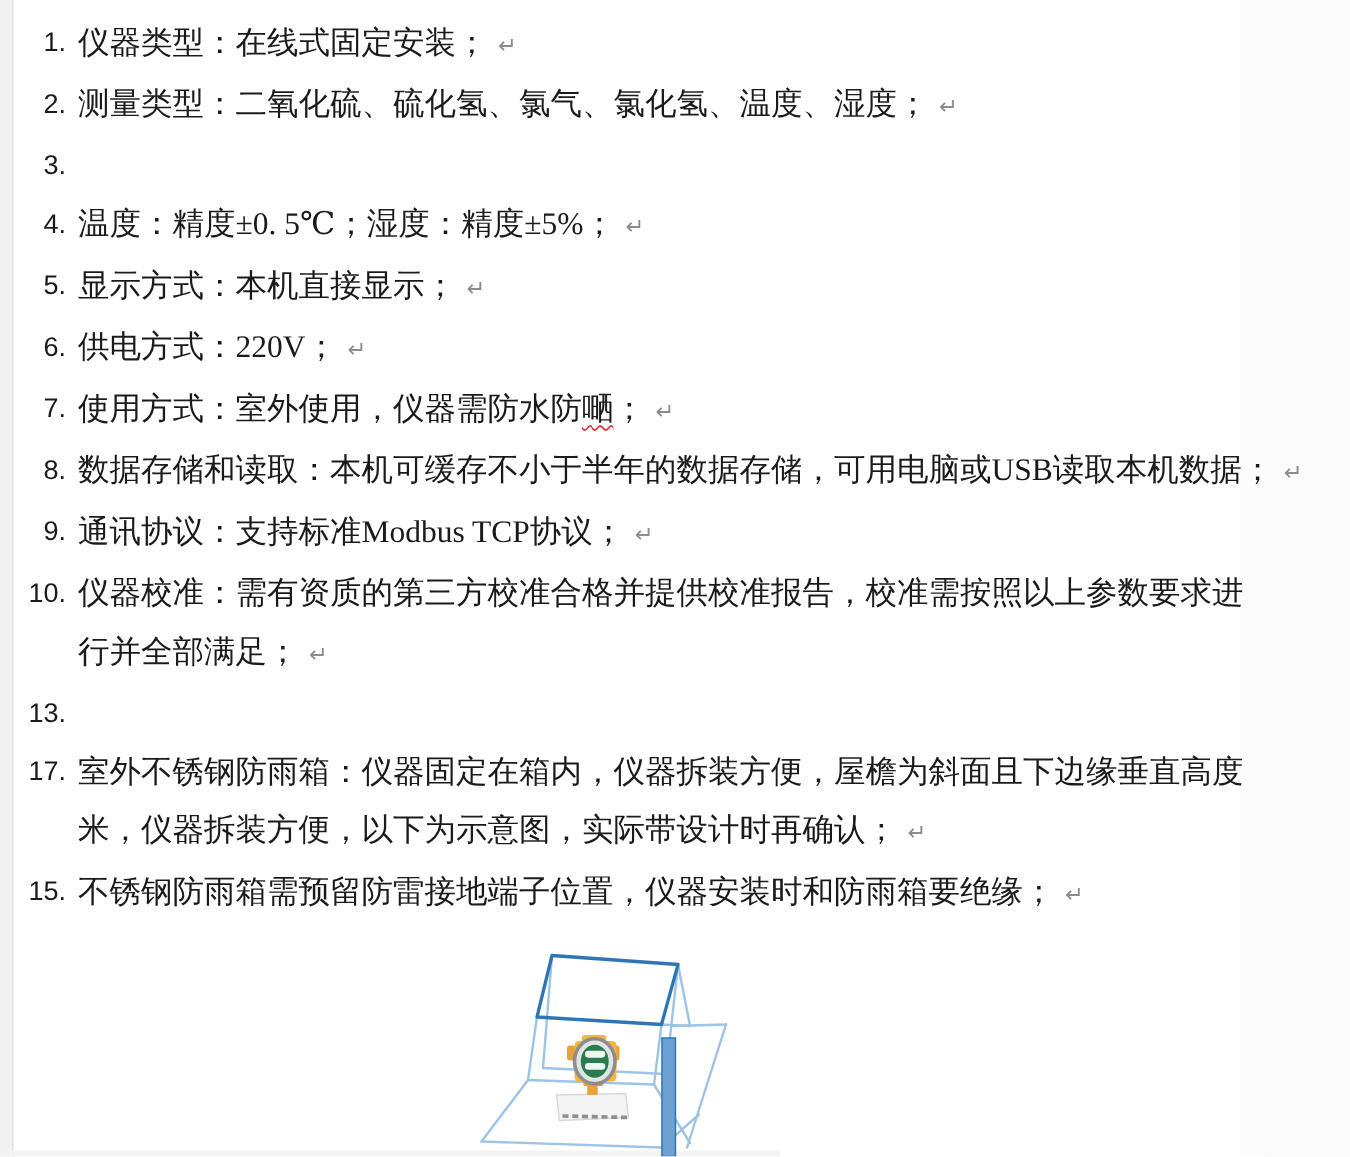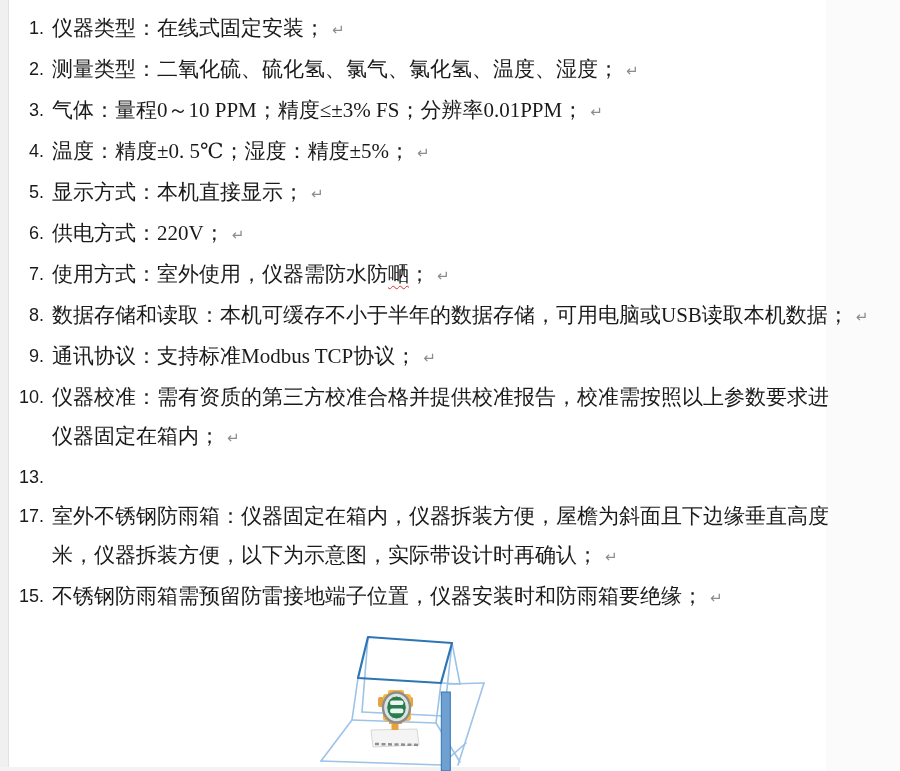--- a/index.html
+++ b/index.html
@@ -50,23 +50,20 @@
 
   <div class="item">
     <span class="num">2.</span>
     <div class="txt">
       <div class="ln"><span>测量类型：二氧化硫、硫化氢、氯气、氯化氢、温度、湿度；</span><span class="mark">↵</span></div>
     </div>
   </div>
 
   <div class="item">
     <span class="num">3.</span>
-    <div class="txt">
-      <div class="ln"><span>气体：量程0～10 PPM；精度≤±3% FS；分辨率0.01PPM；</span><span class="mark">↵</span></div>
-    </div>
   </div>
 
   <div class="item">
     <span class="num">4.</span>
     <div class="txt">
       <div class="ln"><span>温度：精度±0. 5℃；湿度：精度±5%；</span><span class="mark">↵</span></div>
     </div>
   </div>
 
   <div class="item">
@@ -101,21 +98,21 @@
     <span class="num">9.</span>
     <div class="txt">
       <div class="ln"><span>通讯协议：支持标准Modbus TCP协议；</span><span class="mark">↵</span></div>
     </div>
   </div>
 
   <div class="item">
     <span class="num">10.</span>
     <div class="txt">
       <div class="ln"><span>仪器校准：需有资质的第三方校准合格并提供校准报告，校准需按照以上参数要求进</span></div>
-      <div class="ln"><span>仪器固定在箱内；</span><span class="mark">↵</span></div>
+      <div class="ln"><span>行并全部满足；</span><span class="mark">↵</span></div>
     </div>
   </div>
 
   <div class="item">
     <span class="num">13.</span>
   </div>
 
   <div class="item">
     <span class="num">17.</span>
     <div class="txt">

